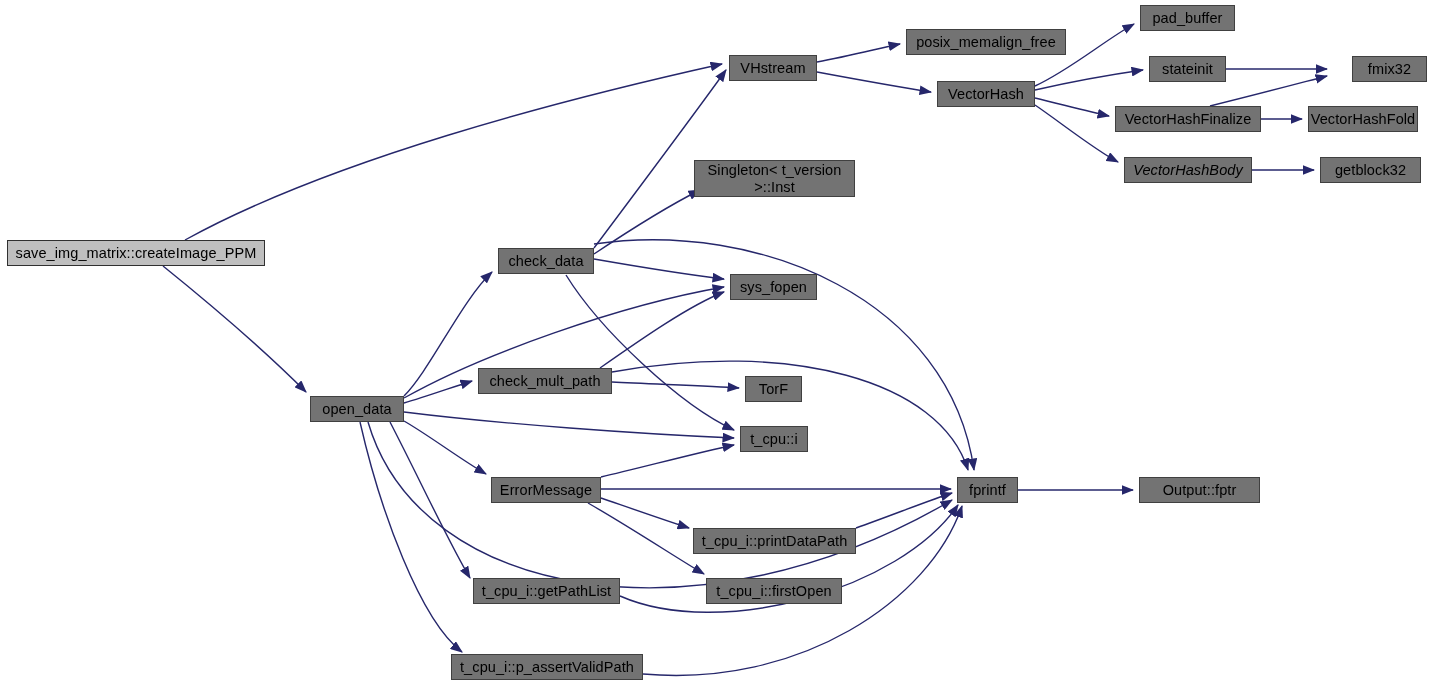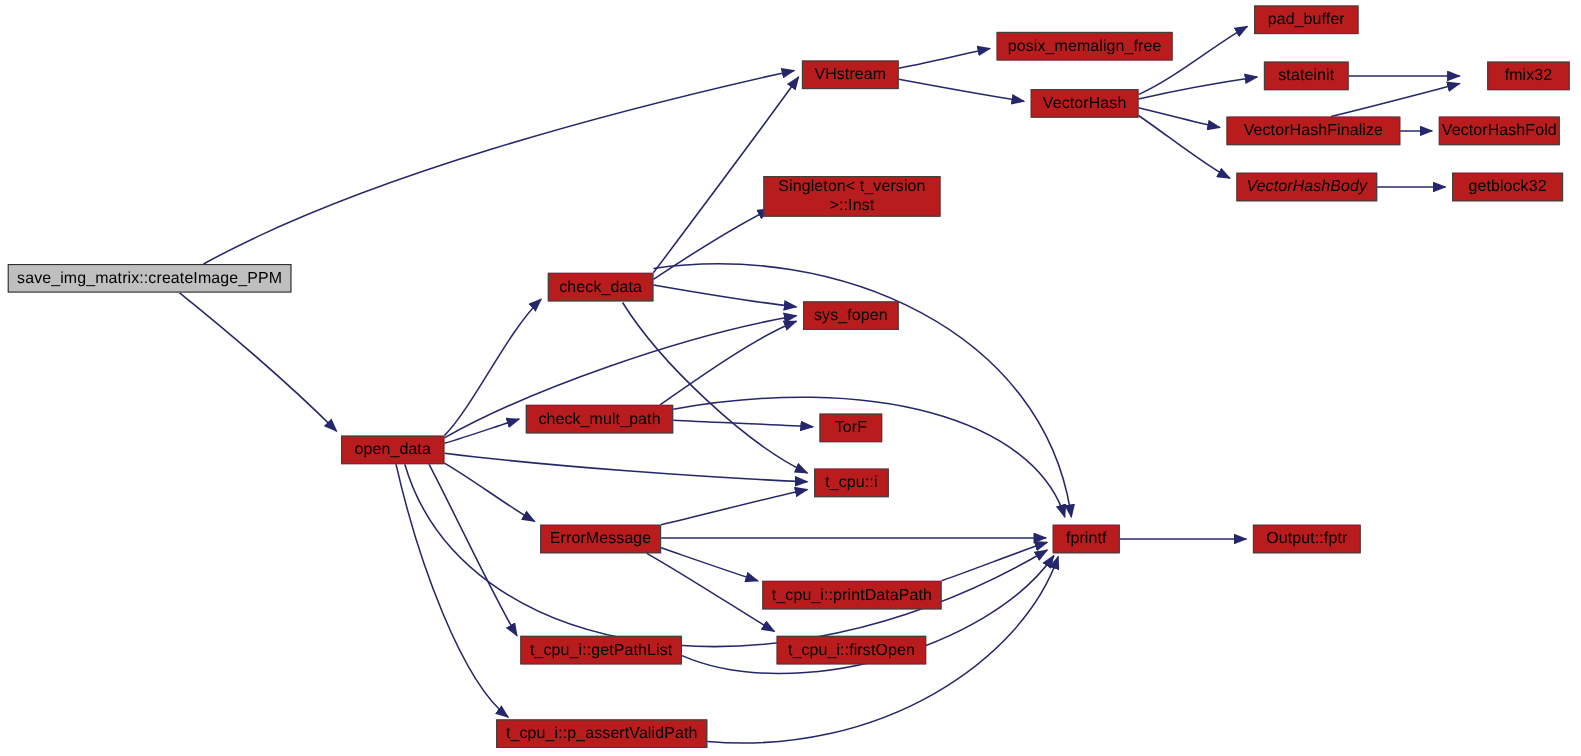--- a/index.html
+++ b/index.html
@@ -23,21 +23,21 @@
     left: 0;
     top: 0;
     width: 1437px;
     height: 687px;
     pointer-events: none;
   }
   .node {
     position: absolute;
     box-sizing: border-box;
     border: 1px solid #404040;
-    background: #b91c1c;
+    background: #737373;
     color: #000000;
     font-size: 14.5px;
     line-height: 1.12;
     display: flex;
     align-items: center;
     justify-content: center;
     text-align: center;
     white-space: pre;
     letter-spacing: 0.1px;
     z-index: 5;
@@ -110,24 +110,24 @@
       <div class="node" style="left: 451px; top: 654px; width: 192px; height: 26px;"><span class="node-label">t_cpu_i::p_assertValidPath</span></div>
       <div class="node" style="left: 729px; top: 55px; width: 88px; height: 26px;"><span class="node-label">VHstream</span></div>
       <div class="node" style="left: 694px; top: 160px; width: 161px; height: 37px;"><span class="node-label">Singleton&lt; t_version
 &gt;::Inst</span></div>
       <div class="node" style="left: 730px; top: 274px; width: 87px; height: 26px;"><span class="node-label">sys_fopen</span></div>
       <div class="node" style="left: 745px; top: 376px; width: 57px; height: 26px;"><span class="node-label">TorF</span></div>
       <div class="node" style="left: 740px; top: 426px; width: 68px; height: 26px;"><span class="node-label">t_cpu::i</span></div>
       <div class="node" style="left: 693px; top: 528px; width: 163px; height: 26px;"><span class="node-label">t_cpu_i::printDataPath</span></div>
       <div class="node" style="left: 706px; top: 578px; width: 136px; height: 26px;"><span class="node-label">t_cpu_i::firstOpen</span></div>
       <div class="node" style="left: 957px; top: 477px; width: 61px; height: 26px;"><span class="node-label">fprintf</span></div>
-      <div class="node" style="left: 1139px; top: 477px; width: 98px; height: 26px;"><span class="node-label">Output::fptr</span></div>
+      <div class="node" style="left: 1139px; top: 477px; width: 121px; height: 26px;"><span class="node-label">Output::fptr</span></div>
       <div class="node" style="left: 906px; top: 29px; width: 160px; height: 26px;"><span class="node-label">posix_memalign_free</span></div>
       <div class="node" style="left: 937px; top: 81px; width: 98px; height: 26px;"><span class="node-label">VectorHash</span></div>
       <div class="node" style="left: 1140px; top: 5px; width: 95px; height: 26px;"><span class="node-label">pad_buffer</span></div>
       <div class="node" style="left: 1149px; top: 56px; width: 77px; height: 26px;"><span class="node-label">stateinit</span></div>
-      <div class="node" style="left: 1115px; top: 106px; width: 158px; height: 26px;"><span class="node-label">VectorHashFinalize</span></div>
+      <div class="node" style="left: 1115px; top: 106px; width: 146px; height: 26px;"><span class="node-label">VectorHashFinalize</span></div>
       <div class="node" style="left: 1124px; top: 157px; width: 128px; height: 26px; font-style: italic;"><span class="node-label">VectorHashBody</span></div>
       <div class="node" style="left: 1352px; top: 56px; width: 75px; height: 26px;"><span class="node-label">fmix32</span></div>
       <div class="node" style="left: 1308px; top: 106px; width: 110px; height: 26px;"><span class="node-label">VectorHashFold</span></div>
       <div class="node" style="left: 1320px; top: 157px; width: 101px; height: 26px;"><span class="node-label">getblock32</span></div>
     </div>
 </div>
 
 </body></html>

